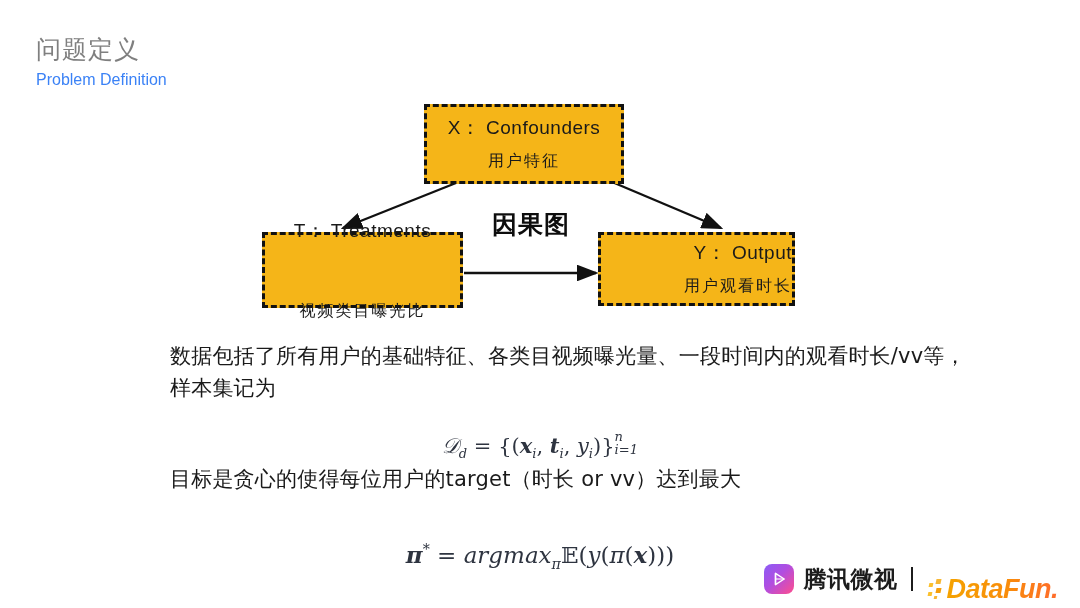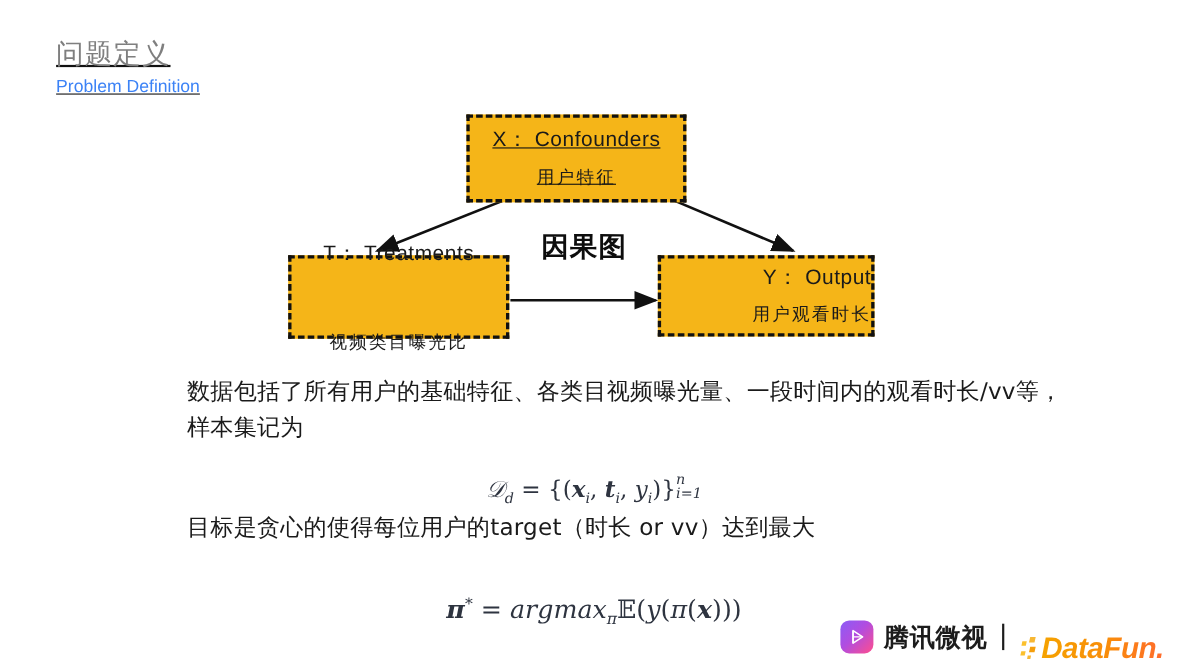--- a/index.html
+++ b/index.html
@@ -12,23 +12,22 @@
     height: 608px;
     position: relative;
     overflow: hidden;
     font-family: "Liberation Sans", "DejaVu Sans", sans-serif;
     color: #111111;
   }
 
   
   #slide-header {
     position: absolute;
-    left: 51px;
+    left: 36px;
     top: 34px;
-    text-decoration: underline;
   }
   #title-cn {
     font-size: 25px;
     line-height: 30px;
     color: #7f7f7f;
     letter-spacing: 1px;
     white-space: nowrap;
   }
   #title-en {
     font-size: 16px;
@@ -77,21 +76,20 @@
     margin-top: 10px;
     color: #1a1a1a;
     white-space: nowrap;
     letter-spacing: 2px;
   }
   #node-x {
     left: 424px;
     top: 9px;
     width: 200px;
     height: 80px;
-    text-decoration: underline;
   }
   #node-t {
     left: 262px;
     top: 137px;
     width: 201px;
     height: 76px;
     gap: 47px;
   }
   #node-y {
     left: 598px;

